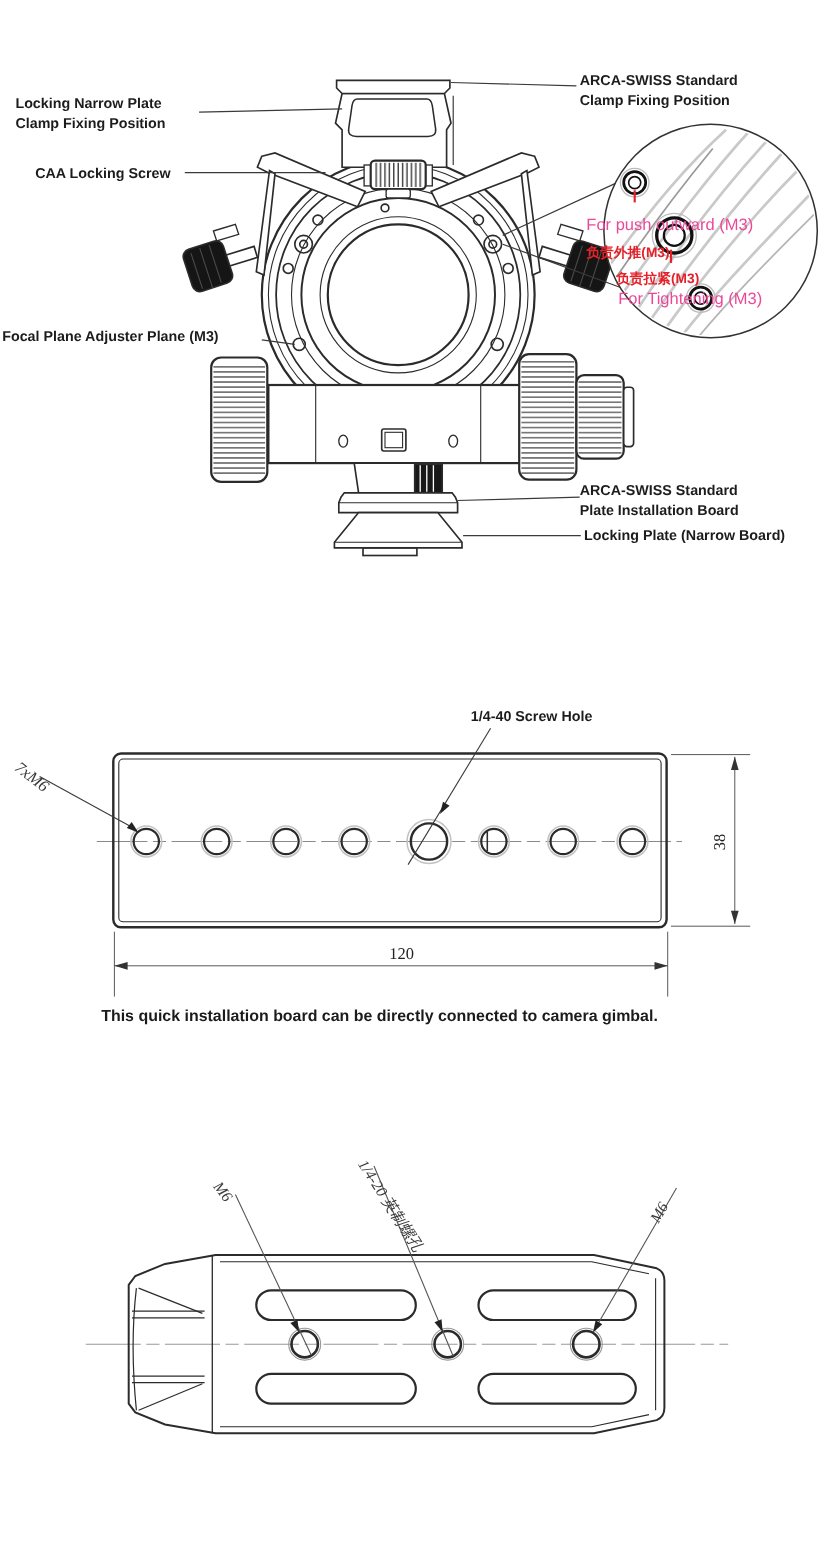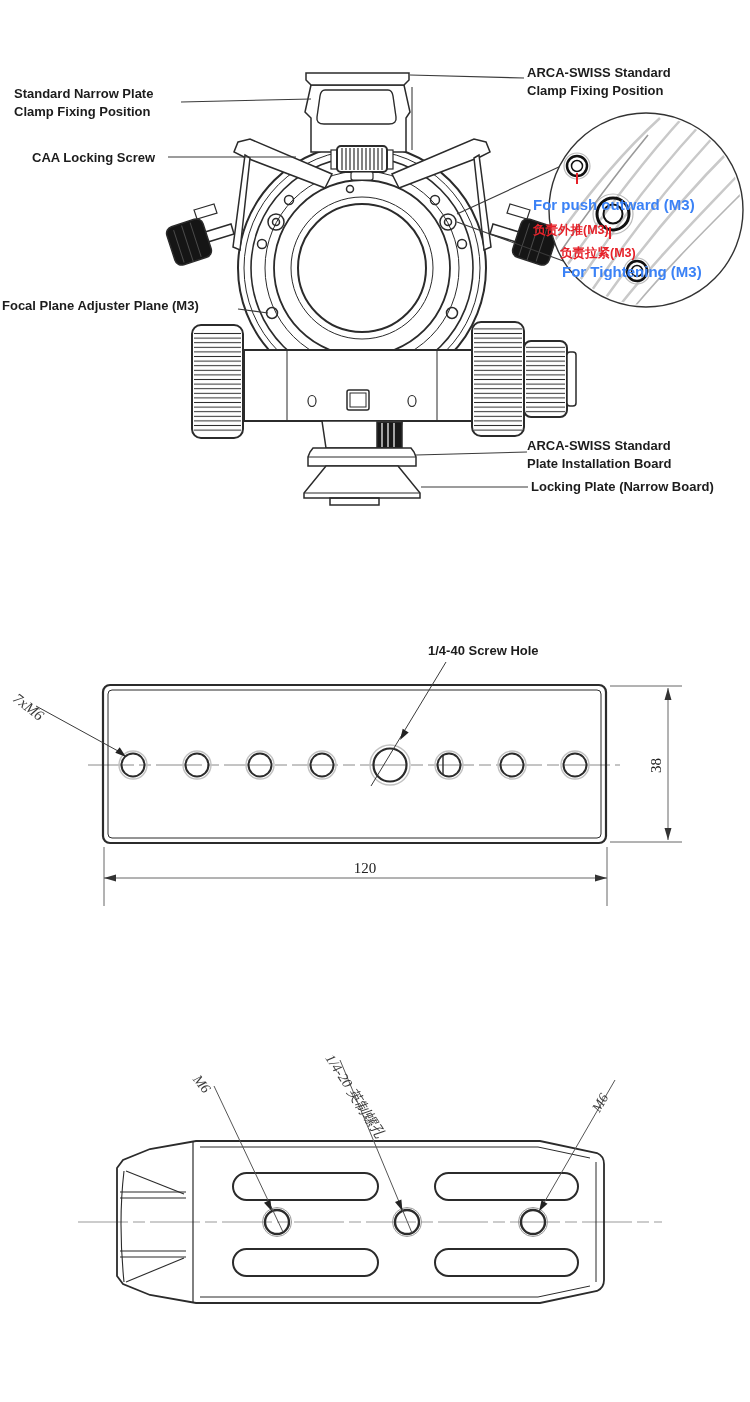--- a/index.html
+++ b/index.html
@@ -1,21 +1,21 @@
 <!DOCTYPE html>
 <html><head>
 <meta charset="utf-8">
 <style>
   html,body{margin:0;padding:0;background:#fff;}
   #stage{position:relative;width:750px;height:1402px;background:#ffffff;overflow:hidden;
          font-family:"Liberation Sans",sans-serif;}
   #art{position:absolute;left:0;top:0;}
   .lbl{position:absolute;color:#1c1c1c;font-weight:bold;font-size:13px;line-height:18px;white-space:nowrap;}
   .red-cn{position:absolute;color:#e62129;font-weight:bold;font-size:12.5px;white-space:nowrap;}
-  .red-en{position:absolute;color:#3b82f6;font-weight:bold;font-size:15px;white-space:nowrap;}
+  .red-en{position:absolute;color:#ec4899;font-weight:normal;font-size:15px;white-space:nowrap;}
   .cad{position:absolute;color:#3a3a3a;font-style:italic;font-weight:normal;
        font-family:"Liberation Serif",serif;font-size:15px;white-space:nowrap;}
   .dim{position:absolute;color:#222;font-family:"Liberation Serif",serif;font-size:15px;white-space:nowrap;}
   .rot38{transform:rotate(38deg);transform-origin:left top;}
   .rot52{transform:rotate(52deg);transform-origin:left top;}
   .rot57{transform:rotate(57deg);transform-origin:left top;}
   .rotm60{transform:rotate(-60deg);transform-origin:left top;}
   .rotm90{transform:rotate(-90deg);transform-origin:center center;}
   .caption{position:absolute;color:#1b1b1b;font-weight:bold;font-size:14.5px;white-space:nowrap;}
   .w40{width:40px;text-align:center;}
@@ -266,21 +266,21 @@
       <path d="M340,1060 L412,1233"></path>
       <path d="M615,1080 L541,1208"></path>
     </g>
     <polygon points="271.9,1211.2 264.0,1202.8 270.4,1199.8" fill="#222" stroke="none"></polygon>
     <polygon points="402.4,1210.9 395.0,1202.1 401.4,1199.4" fill="#222" stroke="none"></polygon>
     <polygon points="539,1211.6 541.5,1200.3 547.5,1203.8" fill="#222" stroke="none"></polygon>
   </g>
 </svg>
 
   <div class="lbl" style="left:14px;top:85px;">
-    <div>Standard Narrow Plate</div>
+    <div>Locking Narrow Plate</div>
     <div>Clamp Fixing Position</div>
   </div>
   <div class="lbl" style="left:32px;top:149px;">CAA Locking Screw</div>
   <div class="lbl" style="left:2px;top:297px;">Focal Plane Adjuster Plane (M3)</div>
 
   <div class="lbl" style="left:527px;top:64px;">
     <div>ARCA-SWISS Standard</div>
     <div>Clamp Fixing Position</div>
   </div>
 
@@ -292,18 +292,19 @@
   <div class="lbl" style="left:527px;top:437px;">
     <div>ARCA-SWISS Standard</div>
     <div>Plate Installation Board</div>
   </div>
   <div class="lbl" style="left:531px;top:478px;">Locking Plate (Narrow Board)</div>
 
   <div class="lbl" style="left:428px;top:642px;">1/4-40 Screw Hole</div>
   <div class="cad rot38" style="left:20px;top:690px;">7xM6</div>
   <div class="dim w40" style="left:345px;top:860px;">120</div>
   <div class="dim w40 rotm90" style="left:636px;top:757px;">38</div>
+  <div class="caption" style="left:92px;top:916px;">This quick installation board can be directly connected to camera gimbal.</div>
 
   <div class="cad rot52" style="left:202px;top:1072px;font-size:14px;">M6</div>
   <div class="cad rot57" style="left:336px;top:1051px;font-size:14px;">1/4-20 英制螺孔</div>
   <div class="cad rotm60" style="left:589px;top:1107px;font-size:14px;">M6</div>
 
 </div>
 
 </body></html>

